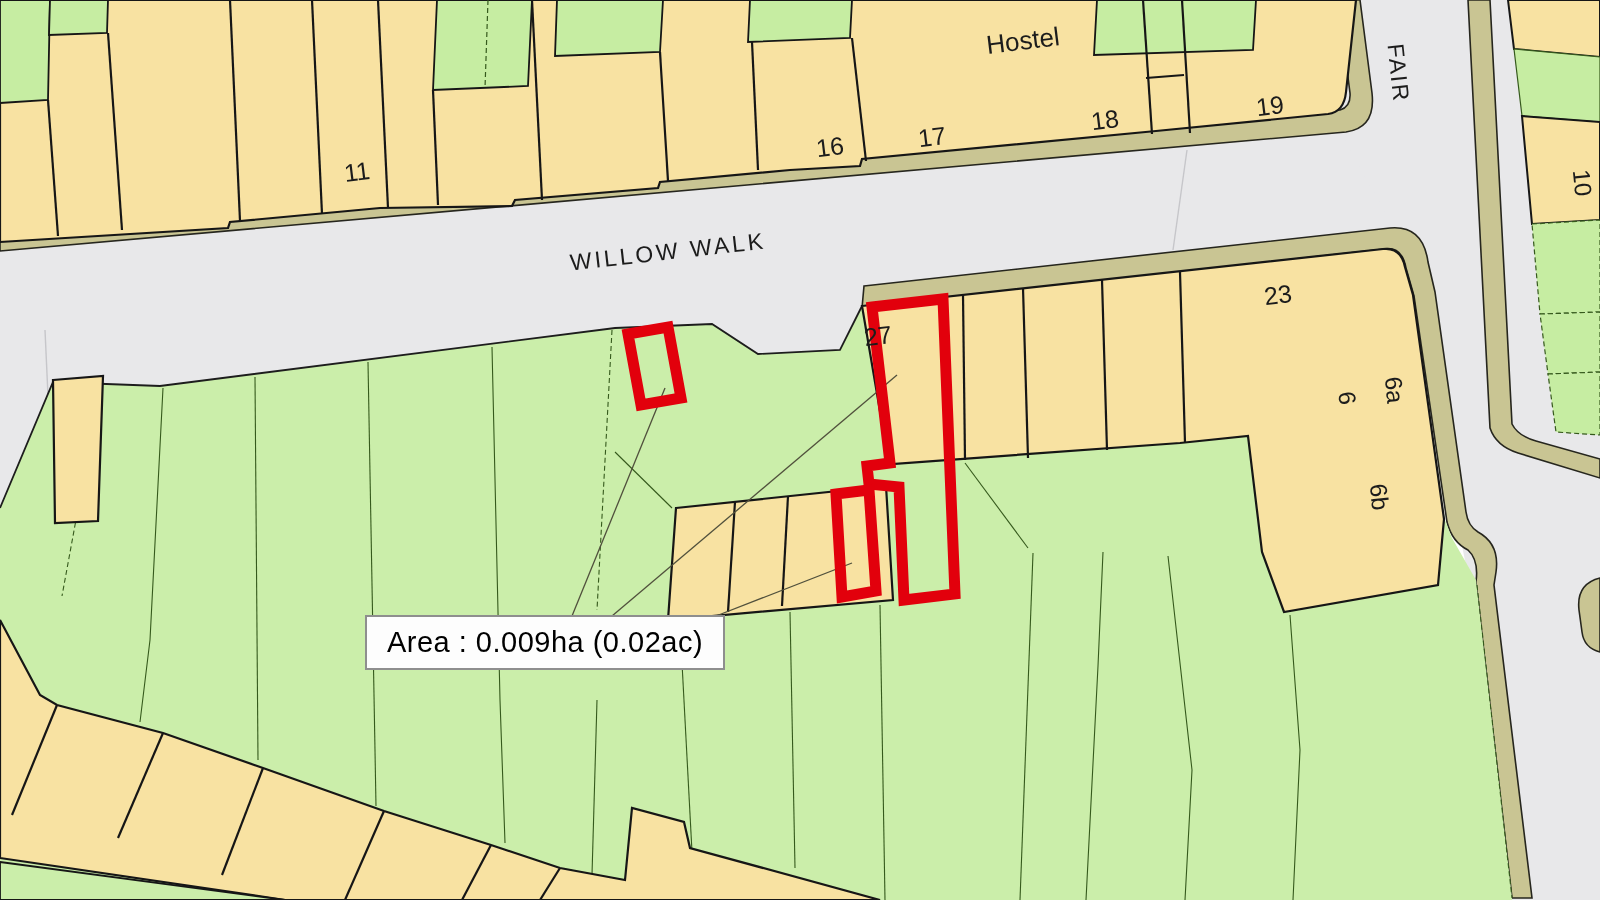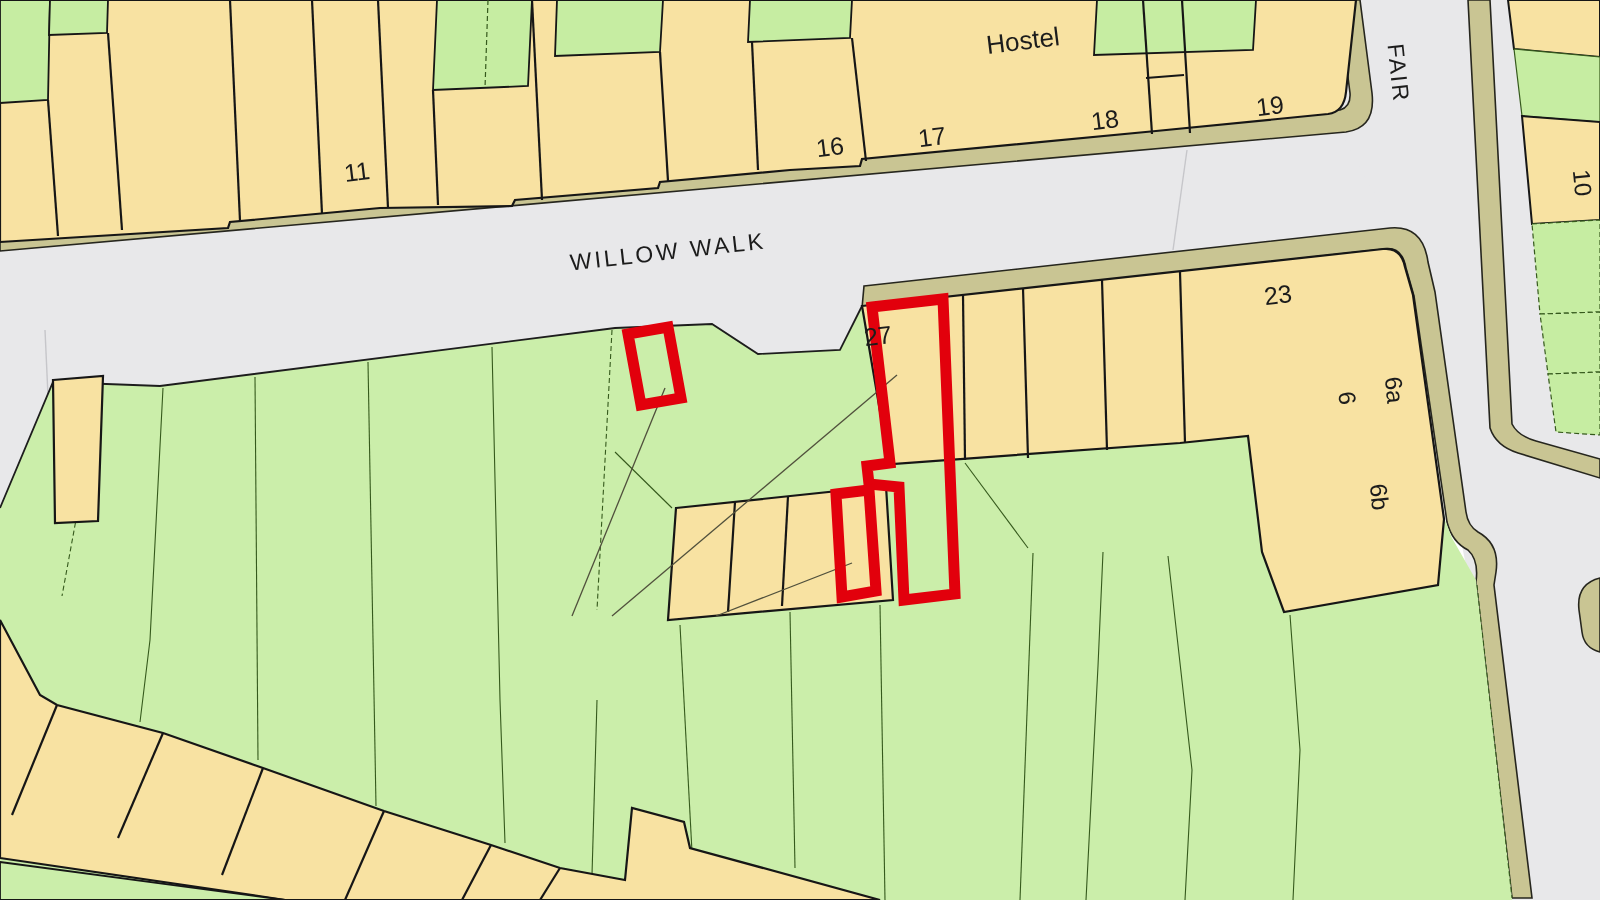--- a/index.html
+++ b/index.html
@@ -165,13 +165,14 @@
       <div class="map-label" style="left: 1278px; top: 295px; font-size: 25px; letter-spacing: 0px; transform: translate(-50%, -50%) rotate(-7deg);">23</div>
       <div class="map-label" style="left: 878px; top: 336px; font-size: 25px; letter-spacing: 0px; transform: translate(-50%, -50%) rotate(-7deg);">27</div>
       <div class="map-label" style="left: 1347px; top: 398px; font-size: 24px; letter-spacing: 0px; transform: translate(-50%, -50%) rotate(84deg);">6</div>
       <div class="map-label" style="left: 1394px; top: 390px; font-size: 24px; letter-spacing: 0px; transform: translate(-50%, -50%) rotate(84deg);">6a</div>
       <div class="map-label" style="left: 1379px; top: 497px; font-size: 24px; letter-spacing: 0px; transform: translate(-50%, -50%) rotate(84deg);">6b</div>
       <div class="map-label" style="left: 1582px; top: 183px; font-size: 24px; letter-spacing: 0px; transform: translate(-50%, -50%) rotate(84deg);">10</div>
       <div class="map-label" style="left: 668px; top: 252px; font-size: 23px; letter-spacing: 3px; transform: translate(-50%, -50%) rotate(-6.5deg);">WILLOW WALK</div>
       <div class="map-label" style="left: 1398px; top: 73px; font-size: 23px; letter-spacing: 2px; transform: translate(-50%, -50%) rotate(84deg);">FAIR</div>
     </div>
 
+  <div id="area-box">Area : 0.009ha (0.02ac)</div>
 </div>
 
 </body></html>

